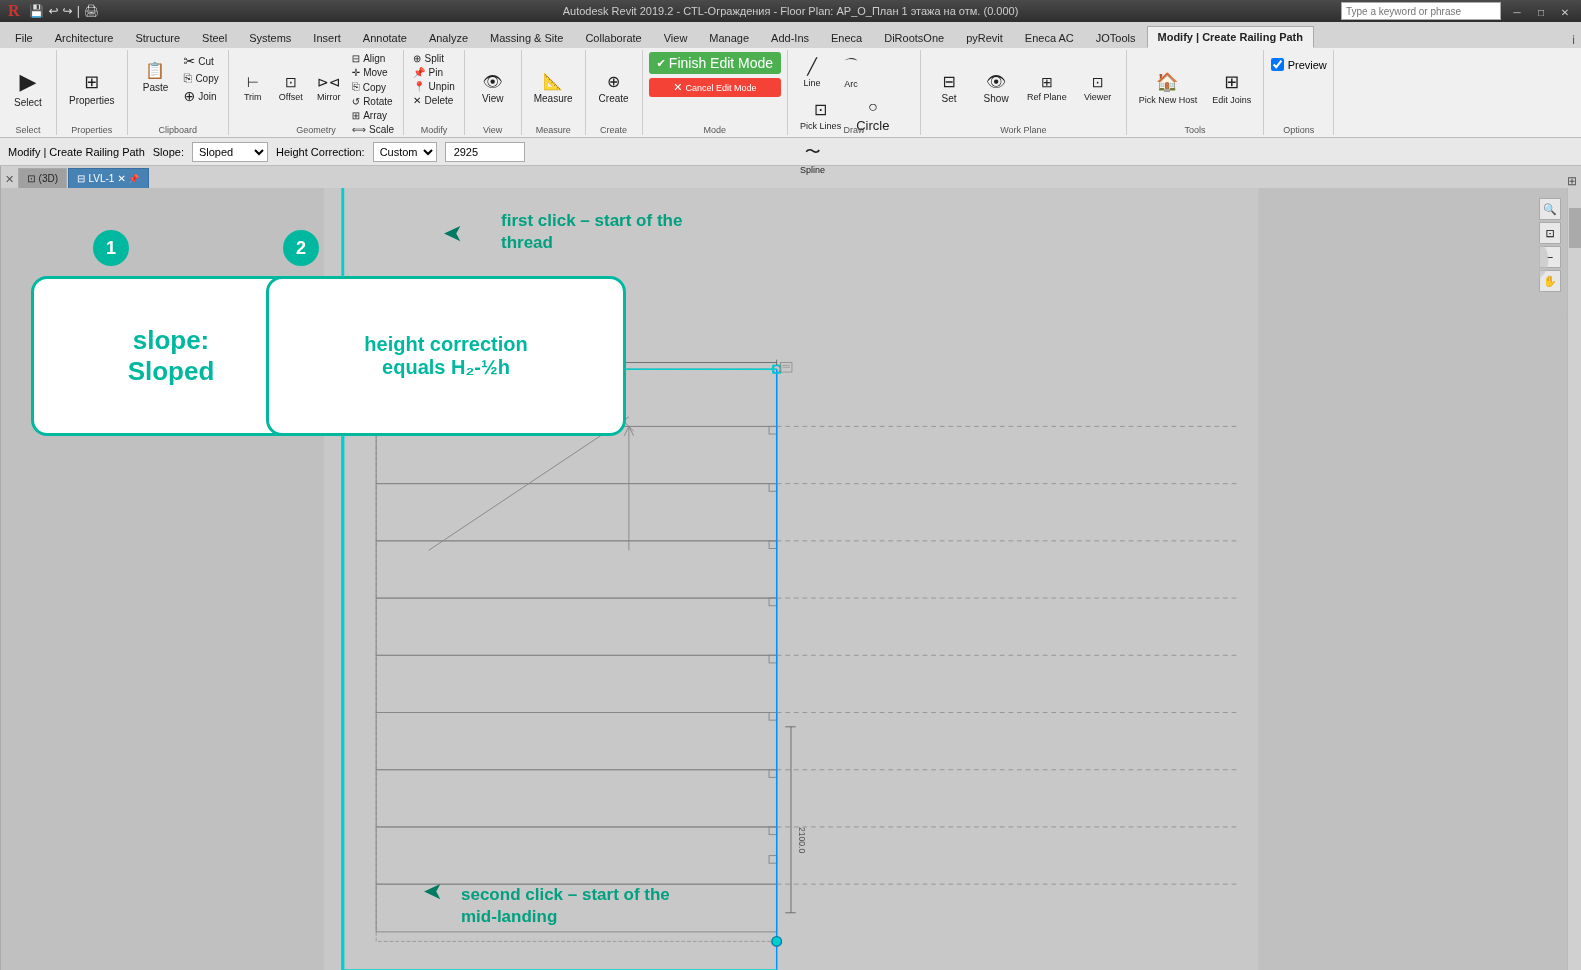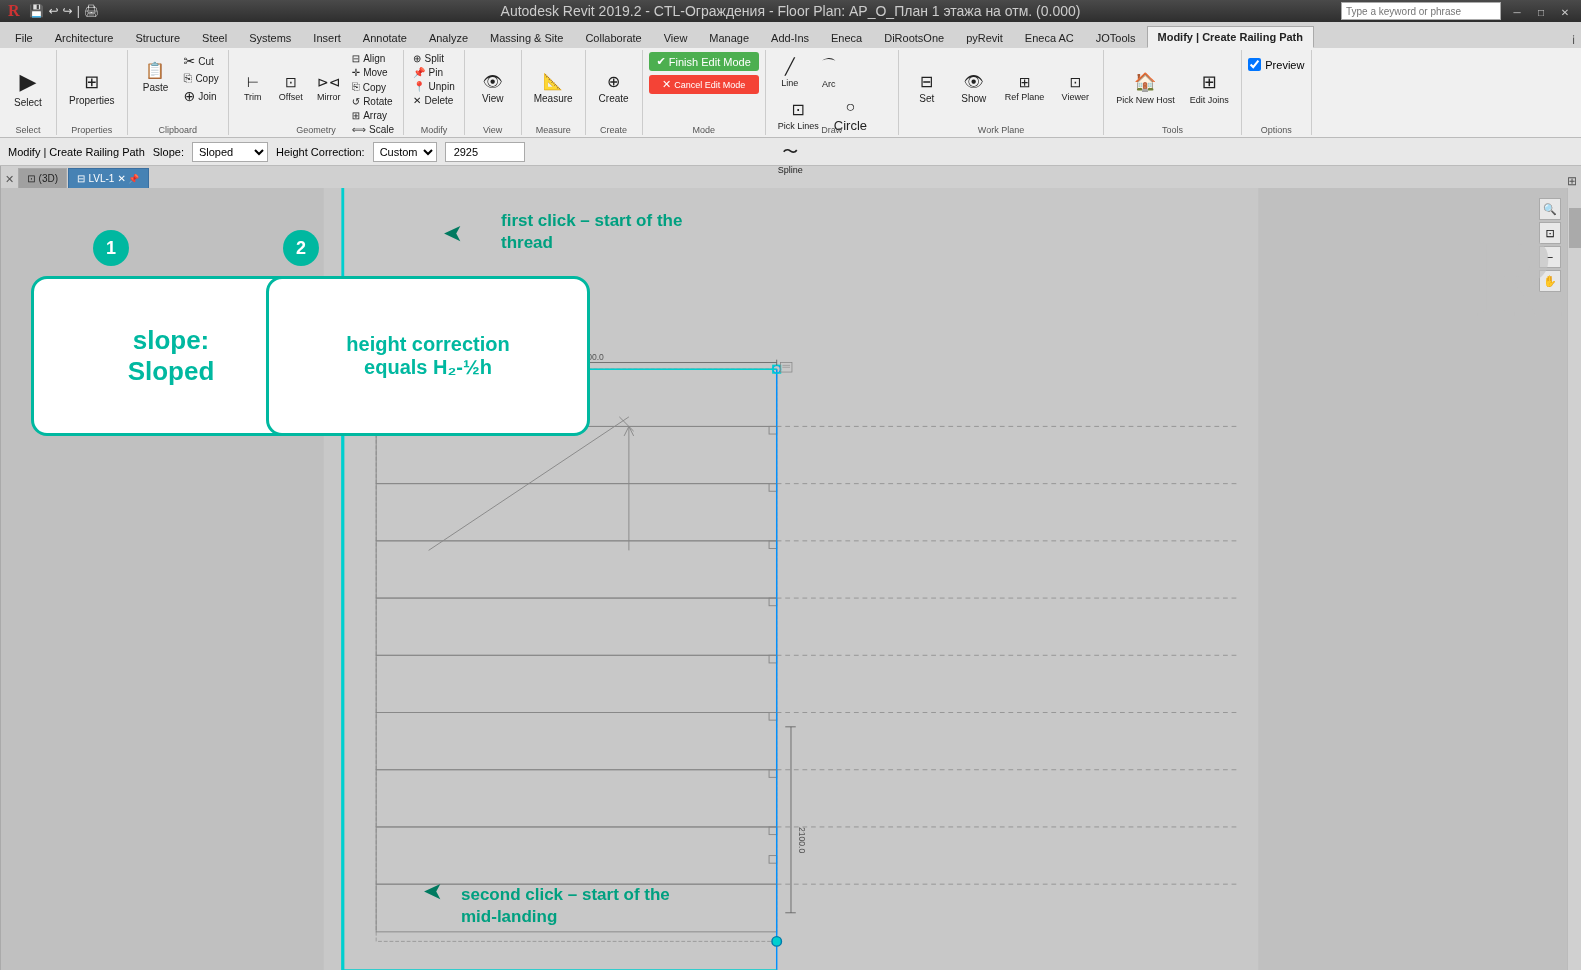--- a/index.html
+++ b/index.html
@@ -26,21 +26,21 @@
     #title-bar .title-left {
       display: flex;
       align-items: center;
       gap: 6px;
     }
     #title-bar .title-center {
       position: absolute;
       left: 50%;
       transform: translateX(-50%);
       color: #ccc;
-      font-size: 14px;
+      font-size: 11px;
     }
     #title-bar .title-right {
       display: flex;
       gap: 8px;
       align-items: flex-end;
     }
     .title-btn {
       width: 16px; height: 16px;
       display: flex; align-items: center; justify-content: center;
       color: #ccc; font-size: 10px; cursor: pointer;
@@ -544,21 +544,21 @@
       </div>
     </div>
     <div class="ribbon-group-label">Create</div>
   </div>
 
   <div class="ribbon-group" style="min-width:80px;">
     <div class="ribbon-group-content">
       <div style="display:flex;flex-direction:column;gap:4px;padding-bottom:14px;">
         <button class="mode-btn-green">
           <span>✔</span>
-          <span style="font-size:11px;">Finish Edit Mode</span>
+          <span style="font-size:14px;">Finish Edit Mode</span>
         </button>
         <button class="mode-btn-red">
           <span>✕</span>
           <span style="font-size:9px;">Cancel Edit Mode</span>
         </button>
       </div>
     </div>
     <div class="ribbon-group-label">Mode</div>
   </div>
 
@@ -769,21 +769,21 @@
 
       <div class="circle-badge" style="left:282px;top:42px;">2</div>
 
       <div class="annotation-box" style="left:30px;top:88px;width:280px;height:160px;font-size:26px;">
         <div>
           <div>slope:</div>
           <div>Sloped</div>
         </div>
       </div>
 
-      <div class="annotation-box" style="left:265px;top:88px;width:324px;height:160px;font-size:20px;">
+      <div class="annotation-box" style="left:265px;top:88px;width:360px;height:160px;font-size:20px;">
         <div>
           <div>height correction</div>
           <div>equals H₂-½h</div>
         </div>
       </div>
 
       <div style="position:absolute;top:32px;left:442px;color:#007a60;font-size:24px;transform:rotate(180deg);">➤</div>
 
       <div class="callout-text" style="left:500px;top:22px;">
         <span>first click – start of the</span><br>

